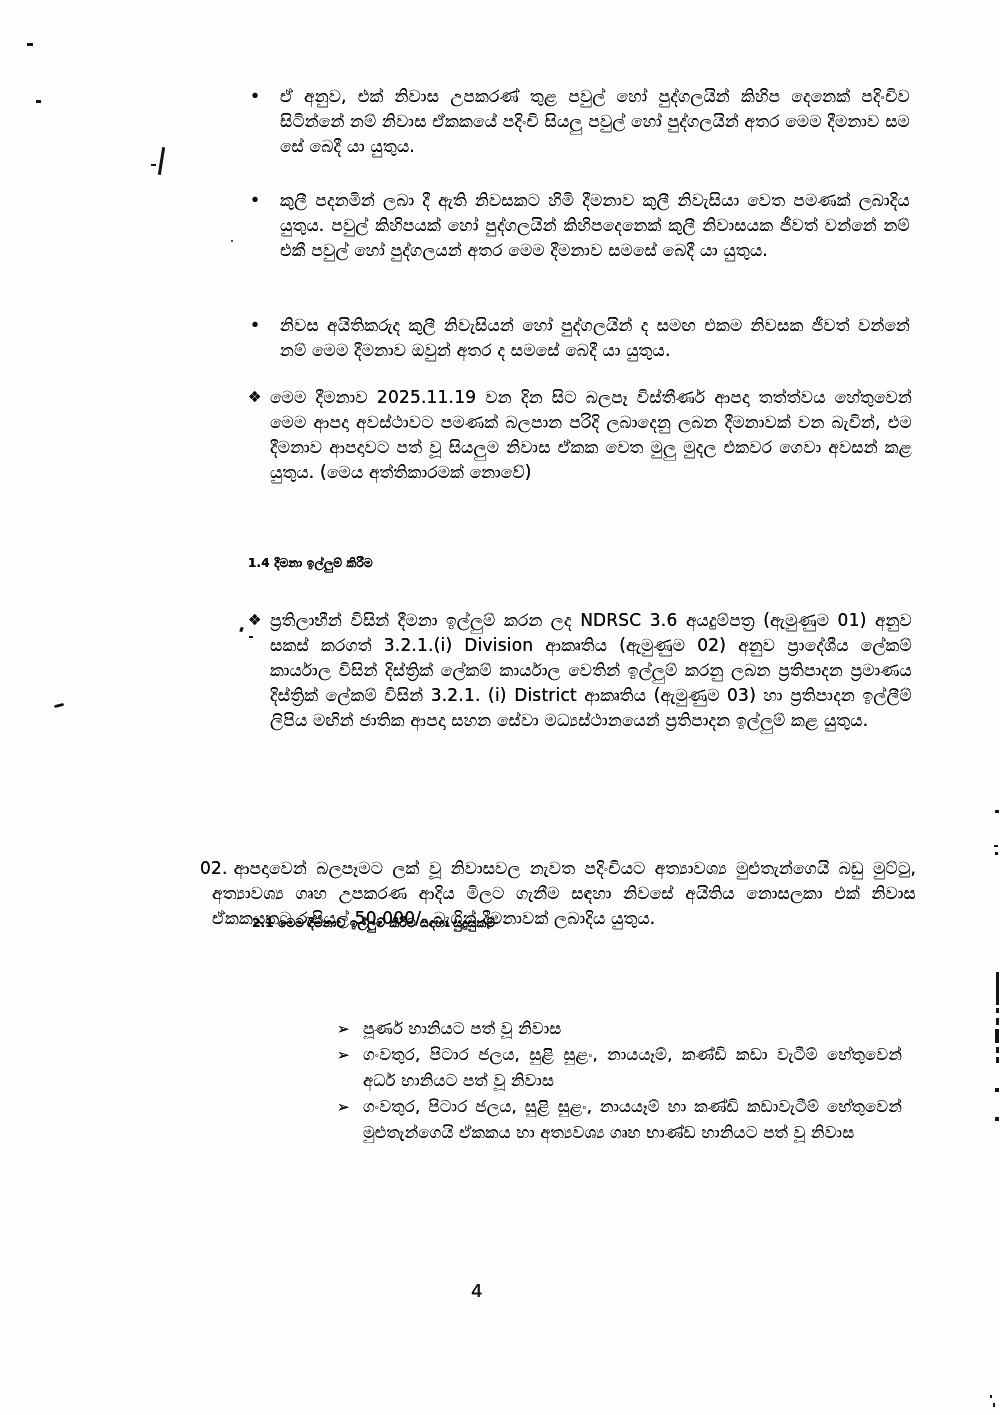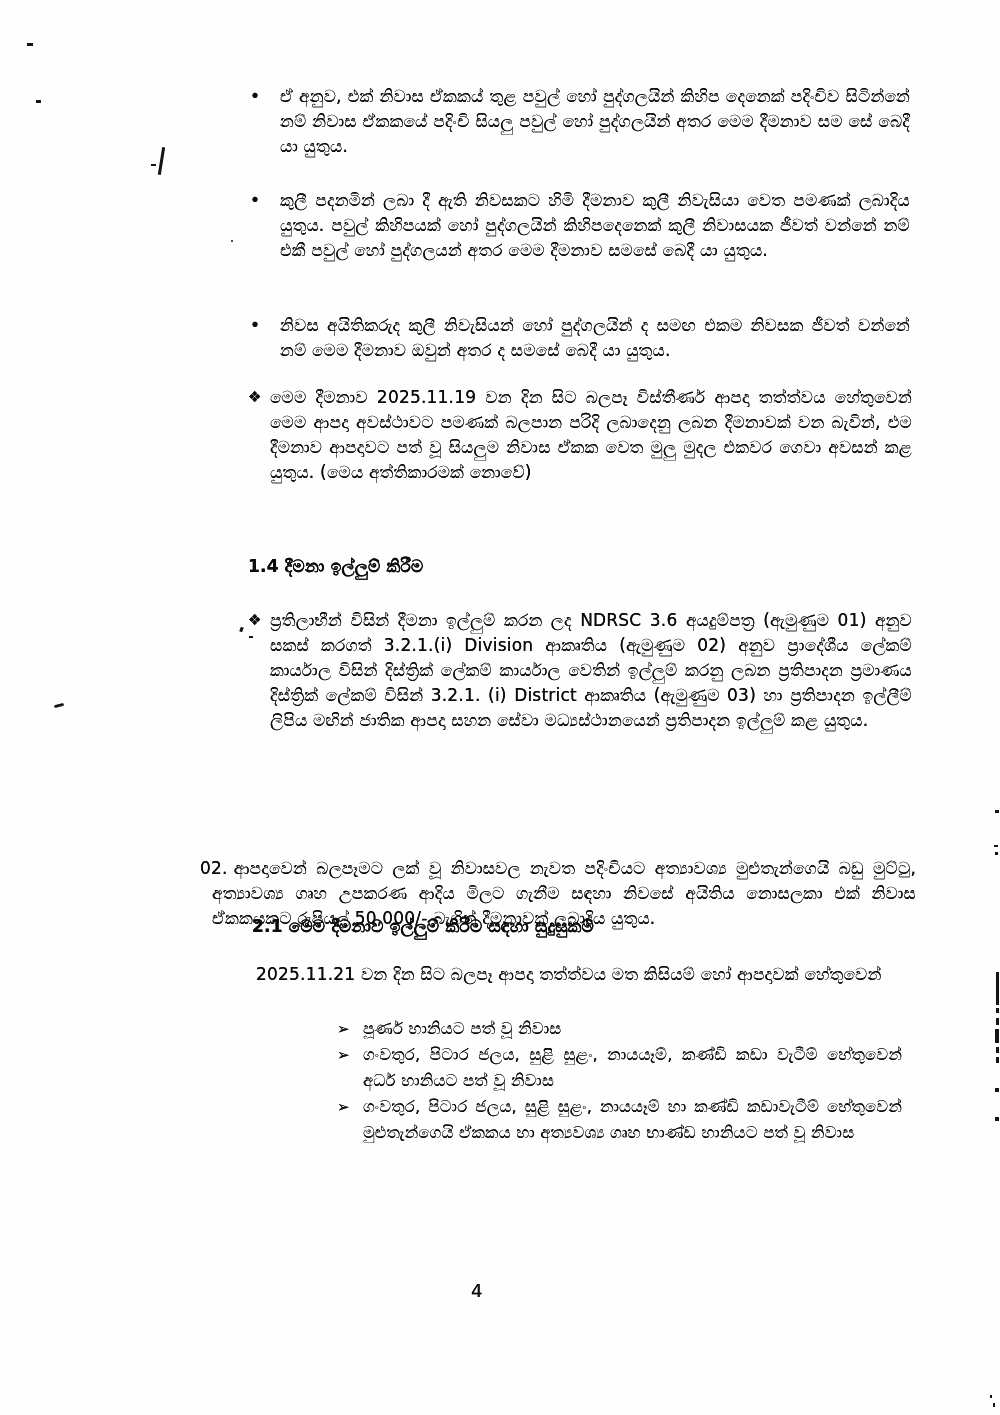--- a/index.html
+++ b/index.html
@@ -19,21 +19,21 @@
     text-shadow:0 0 0.4px currentColor;
   }
   .li { position:absolute; display:flex; }
   .li .marker { flex:0 0 30px; text-align:left; }
   .li .marker.diamond { flex:0 0 22px; font-size:15px; }
   .li .body { flex:1 1 auto; }
 
   .heading {
     position:absolute;
     font-weight:bold;
-    font-size:17px;
+    font-size:12px;
     letter-spacing:0.2px;
     text-shadow:0 0 0.4px currentColor;
   }
 
   .item02 { position:absolute; top:856px; left:200px; width:716px; }
   .item02 p { padding-left:12px; text-indent:-12px; }
   .item02 .num { padding-right:6px; }
 
   .arrow-li { line-height:26px; font-size:16.5px; }
   .arrow-li .marker { flex:0 0 26px; font-size:15px; }
@@ -47,21 +47,21 @@
   .art { position:absolute; background:#141414; }
   .r { border-radius:50%; }
 </style>
 </head>
 <body>
 
 <div class="page">
 
   <div class="li txt" style="top:84px; left:250px; width:660px;">
     <span class="marker">•</span>
-    <span class="body">ඒ අනුව, එක් නිවාස ඒකකය් තුළ පවුල් හෝ පුද්ගලයින් කිහිප දෙනෙක් පදිංචිව සිටින්නේ නම් නිවාස ඒකකයේ පදිංචි සියලු පවුල් හෝ පුද්ගලයින් අතර මෙම දීමනාව සම සේ බෙදී යා යුතුය.</span>
+    <span class="body">ඒ අනුව, එක් නිවාස උපකරණ් තුළ පවුල් හෝ පුද්ගලයින් කිහිප දෙනෙක් පදිංචිව සිටින්නේ නම් නිවාස ඒකකයේ පදිංචි සියලු පවුල් හෝ පුද්ගලයින් අතර මෙම දීමනාව සම සේ බෙදී යා යුතුය.</span>
   </div>
 
   <div class="li txt" style="top:188px; left:250px; width:660px;">
     <span class="marker">•</span>
     <span class="body">කුලී පදනමින් ලබා දී ඇති නිවසකට හිමි දීමනාව කුලී නිවැසියා වෙත පමණක් ලබාදිය යුතුය.  පවුල් කිහිපයක් හෝ පුද්ගලයින් කිහිපදෙනෙක් කුලී නිවාසයක ජීවත් වන්නේ නම් එකී පවුල් හෝ පුද්ගලයන් අතර මෙම දීමනාව සමසේ බෙදී යා යුතුය.</span>
   </div>
 
   <div class="li txt" style="top:313px; left:250px; width:660px;">
     <span class="marker">•</span>
     <span class="body">නිවස අයිතිකරුද කුලී නිවැසියන් හෝ පුද්ගලයින් ද සමඟ එකම නිවසක ජීවත් වන්නේ නම් මෙම දීමනාව ඔවුන් අතර ද සමසේ බෙදී යා යුතුය.</span>
@@ -80,21 +80,20 @@
   </div>
 
   <div class="item02 txt">
     <p>
       <span class="num">02.</span><span>ආපදාවෙන් බලපෑමට ලක් වූ නිවාසවල නැවත පදිංචියට අත්‍යාවශ්‍ය මුළුතැන්ගෙයි බඩු මුට්ටු, අත්‍යාවශ්‍ය ගෘහ උපකරණ ආදිය මිලට ගැනීම සඳහා නිවසේ අයිතිය නොසලකා එක් නිවාස ඒකකයකට රුපියල් 50,000/- බැගින්  දීමනාවක් ලබාදිය යුතුය.</span>
     </p>
   </div>
 
   <div class="heading" style="top:916px; left:252px;">2.1 මෙම දීමනාව ඉල්ලුම් කිරීම සඳහා සුදුසුකම්</div>
 
-  <div class="txt" style="position:absolute; top:962px; left:256px; width:654px;">2025.11.21 වන දින සිට බලපෑ ආපදා තත්ත්වය මත කිසියම් හෝ ආපදාවක් හේතුවෙන්</div>
 
   <div class="li txt arrow-li" style="top:1016px; left:337px; width:565px;">
     <span class="marker">➢</span>
     <span class="body">පූර්ණ හානියට පත් වූ නිවාස</span>
   </div>
 
   <div class="li txt arrow-li" style="top:1042px; left:337px; width:565px;">
     <span class="marker">➢</span>
     <span class="body">ගංවතුර, පිටාර ජලය, සුළි සුළං, නායයෑම්, කණ්ඩි කඩා වැටීම් හේතුවෙන් අර්ධ හානියට පත් වූ නිවාස</span>
   </div>

